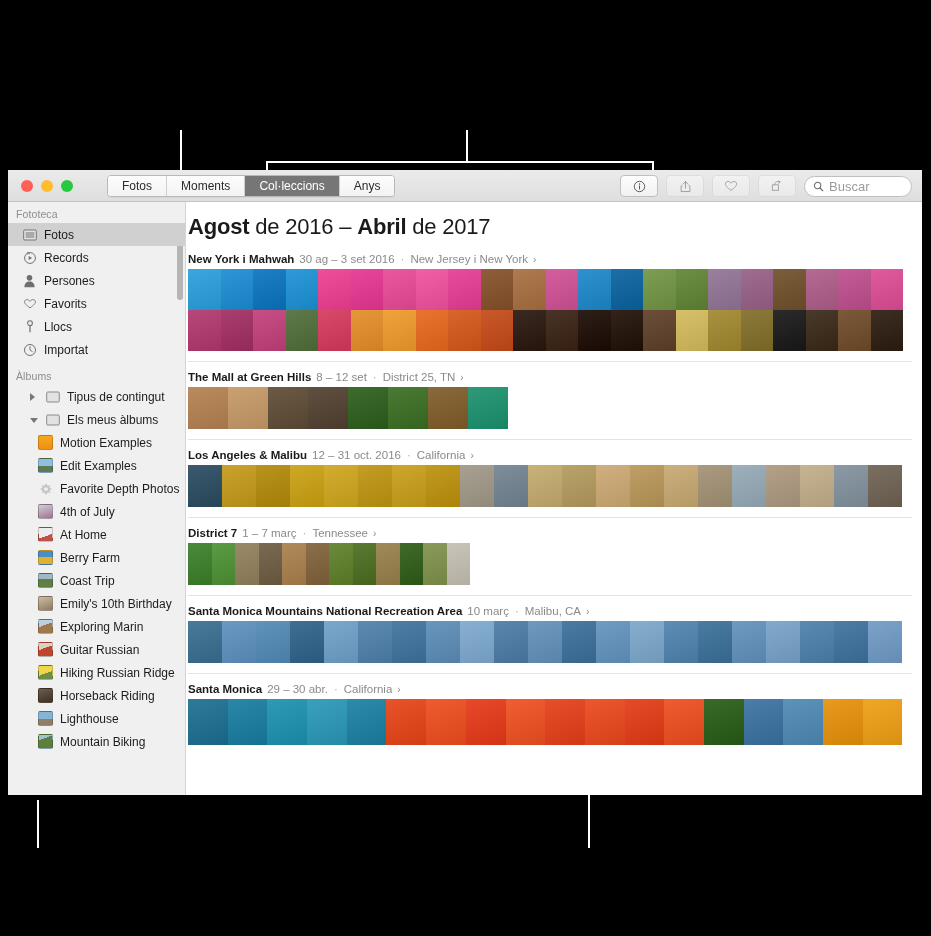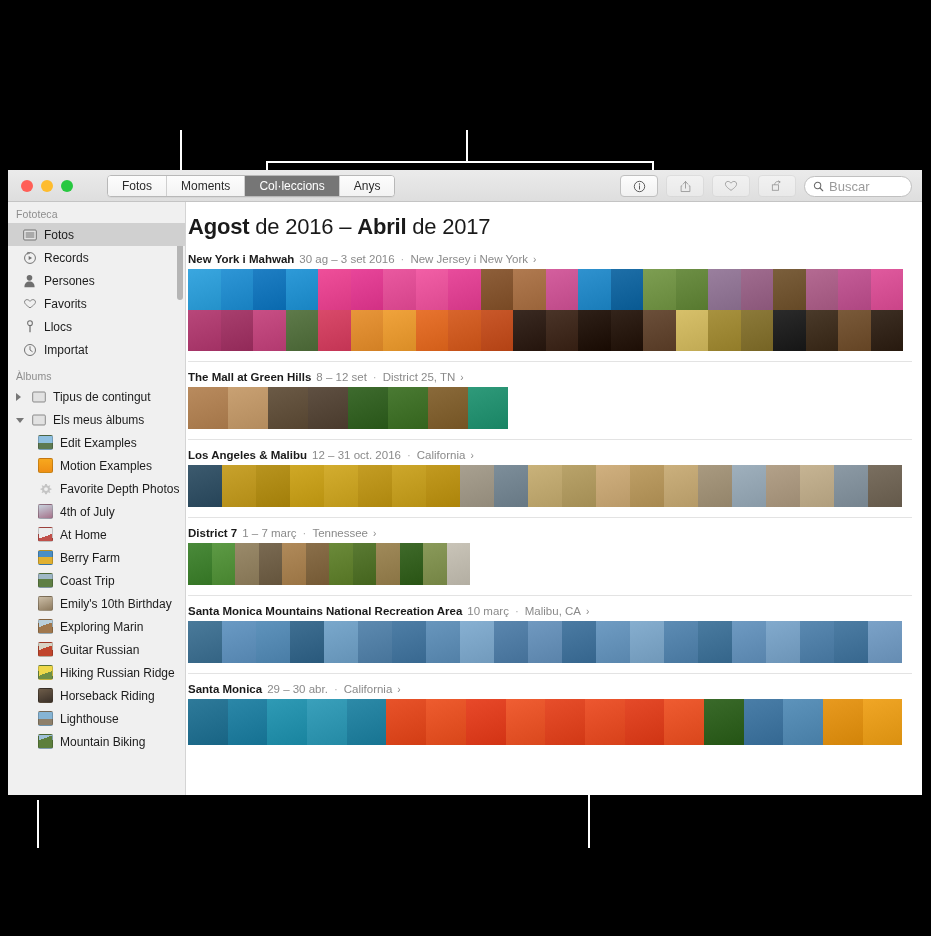--- a/index.html
+++ b/index.html
@@ -77,21 +77,21 @@
   }
   .sb-section{
     font-size:10.5px; color:#8d8d8d; padding:6px 0 3px 8px; letter-spacing:.1px;
   }
   .sb-row{
     display:flex;align-items:center; gap:7px; height:23px; padding-left:14px;
     font-size:12px;color:#1c1c1c; white-space:nowrap; position:relative;
   }
   .sb-row.selected{ background:#d0d0d0; }
   .sb-row.indent{ padding-left:30px; }
-  .sb-row.group{ padding-left:8px; }
+  .sb-row.group{ padding-left:22px; }
   .disc{ width:8px;height:8px; flex:0 0 8px; position:relative; }
   .disc:after{
     content:""; position:absolute; left:0; top:0;
     border-left:5px solid #777; border-top:4px solid transparent; border-bottom:4px solid transparent;
   }
   .disc.open:after{
     border-left:4px solid transparent; border-right:4px solid transparent;
     border-top:5px solid #777; border-bottom:none; top:2px;
   }
   .ico{ width:15px;height:15px;flex:0 0 15px;display:flex;align-items:center;justify-content:center;}
@@ -285,26 +285,26 @@
         <span class="disc open"></span>
         <span class="ico">
           <svg width="14" height="12" viewBox="0 0 16 13">
               <rect x=".8" y=".8" width="14.4" height="11.4" rx="1.2" fill="#e2e2e2" stroke="#868686" stroke-width="1.1"></rect>
             </svg>
         </span>
         <span class="sb-label">Els meus àlbums</span>
       </div>
 
       <div class="sb-row indent">
+        <span class="thumb" style="background:linear-gradient(180deg,#f7a81e,#ef8f14);"></span>
+        <span class="sb-label">Motion Examples</span>
+      </div>
+      <div class="sb-row indent">
         <span class="thumb" style="background:linear-gradient(180deg,#8fc0e0 0 55%,#5d7a52 55% 100%);"></span>
         <span class="sb-label">Edit Examples</span>
-      </div>
-      <div class="sb-row indent">
-        <span class="thumb" style="background:linear-gradient(180deg,#f7a81e,#ef8f14);"></span>
-        <span class="sb-label">Motion Examples</span>
       </div>
       <div class="sb-row indent">
         <span class="ico">
           <svg width="14" height="14" viewBox="0 0 16 16">
               <path d="M8 2.2 L9 2.2 L9.4 4 L10.8 4.6 L12.3 3.6 L13 4.3 L12 5.8 L12.6 7.2 L14.4 7.6 L14.4 8.6 L12.6 9 L12 10.4 L13 11.9 L12.3 12.6 L10.8 11.6 L9.4 12.2 L9 14 L8 14 L7 14 L6.6 12.2 L5.2 11.6 L3.7 12.6 L3 11.9 L4 10.4 L3.4 9 L1.6 8.6 L1.6 7.6 L3.4 7.2 L4 5.8 L3 4.3 L3.7 3.6 L5.2 4.6 L6.6 4 L7 2.2 Z" fill="#c4c4c4"></path>
               <circle cx="8" cy="8.1" r="2.2" fill="#f0f0f0"></circle>
             </svg>
         </span>
         <span class="sb-label">Favorite Depth Photos</span>
       </div>

